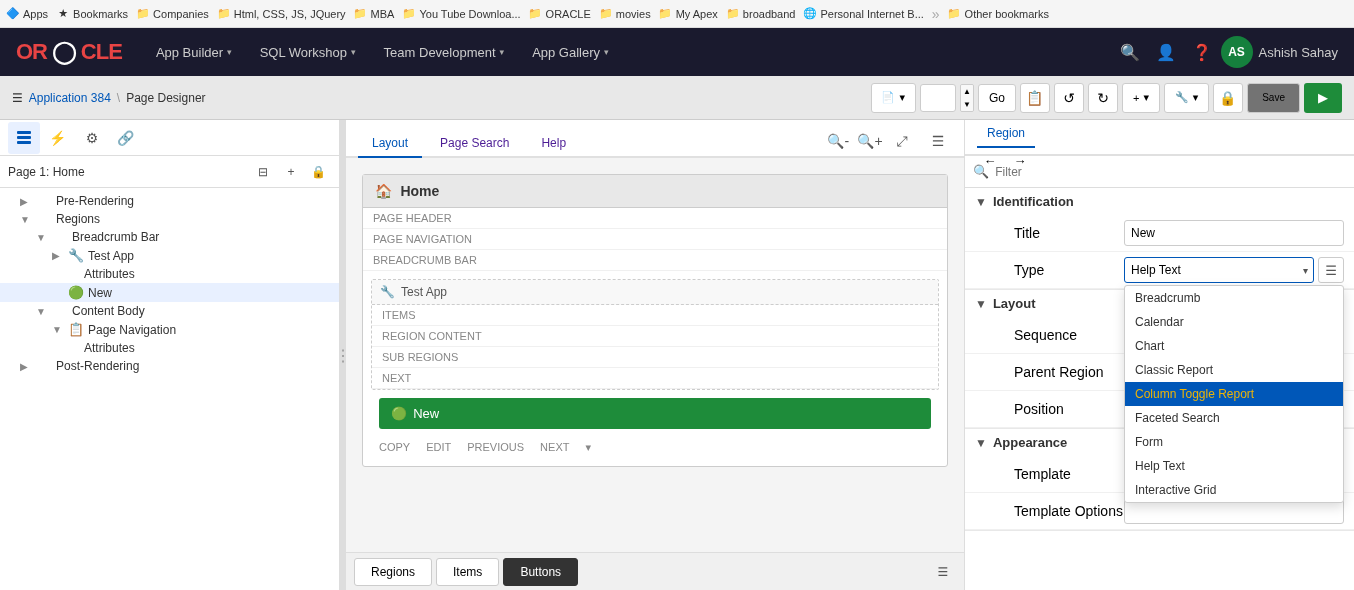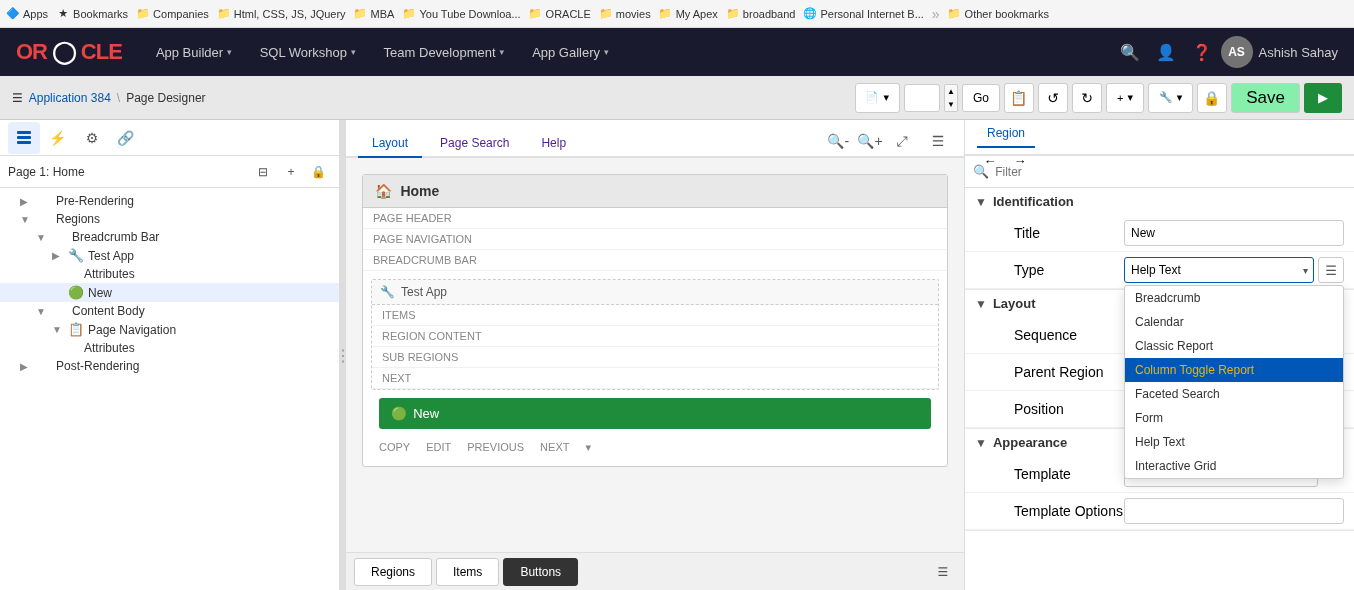--- a/index.html
+++ b/index.html
@@ -56,21 +56,21 @@
       width: 36px;
       height: 36px;
       display: flex;
       align-items: center;
       justify-content: center;
       cursor: pointer;
       font-size: 16px;
       border-radius: 4px;
     }
     #user-avatar {
-      background: #737373;
+      background: #15803d;
       color: white;
       width: 32px;
       height: 32px;
       border-radius: 50%;
       display: flex;
       align-items: center;
       justify-content: center;
       font-size: 12px;
       font-weight: bold;
       margin-right: 6px;
@@ -129,25 +129,25 @@
       border-radius: 3px;
       cursor: pointer;
       display: flex;
       align-items: center;
       justify-content: center;
       font-size: 14px;
     }
     #save-btn {
       height: 30px;
       padding: 0 14px;
-      background: #86efac;
+      background: #737373;
       border: 1px solid #ccc;
       border-radius: 3px;
       cursor: pointer;
-      font-size: 17px;
+      font-size: 10px;
     }
     #run-btn {
       height: 30px;
       padding: 0 14px;
       background: #1e8c3a;
       color: white;
       border: none;
       border-radius: 3px;
       cursor: pointer;
       font-size: 13px;
@@ -833,20 +833,21 @@
         <div class="rp-field" style="position:relative;">
           <div class="rp-field-label">Type</div>
           <div class="rp-field-value" style="display:flex;align-items:center;">
             <div class="rp-select-container" style="position:relative;">
               <input class="rp-select" type="text" value="Help Text" style="border: 1px solid rgb(0, 87, 184);">
               <span class="rp-select-arrow">▾</span>
               
               <div class="rp-dropdown-list">
                 <div class="dd-item">Breadcrumb</div>
                 <div class="dd-item">Calendar</div>
+                <div class="dd-item">Chart</div>
                 <div class="dd-item">Classic Report</div>
                 <div class="dd-item highlighted">Column Toggle Report</div>
                 <div class="dd-item">Faceted Search</div>
                 <div class="dd-item">Form</div>
                 <div class="dd-item">Help Text</div>
                 <div class="dd-item">Interactive Grid</div>
 
               </div>
             </div>
             <div class="rp-list-btn">☰</div>

